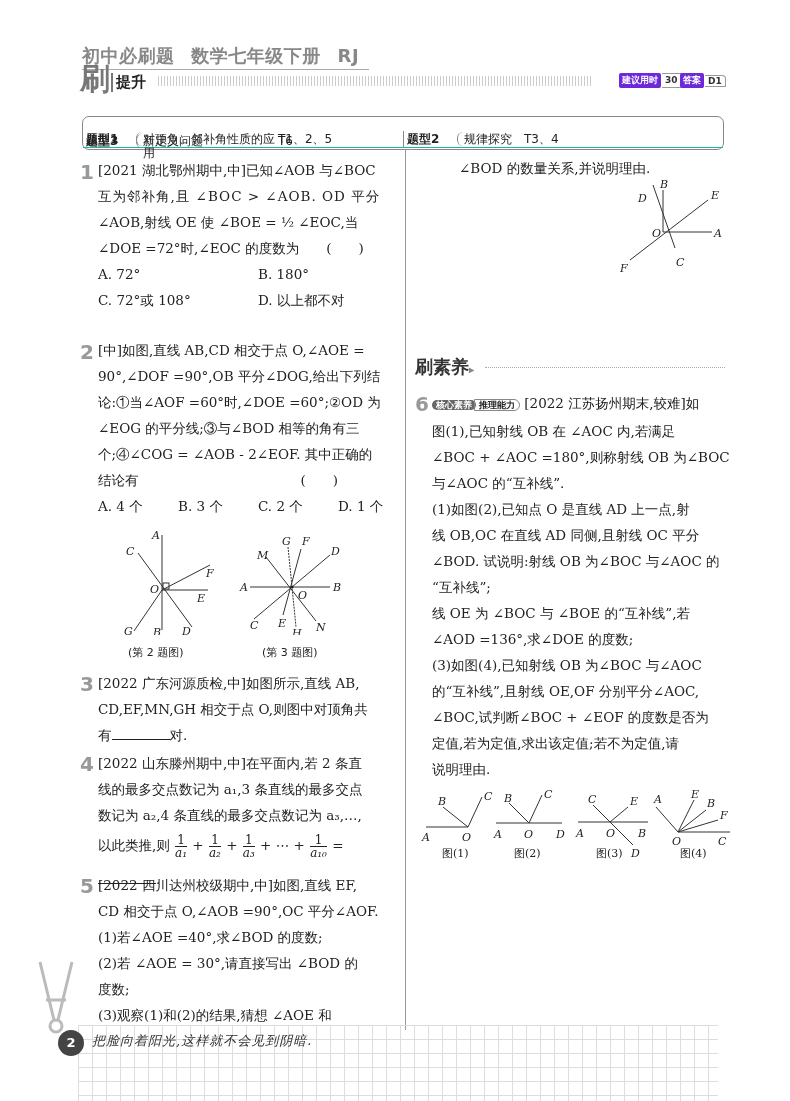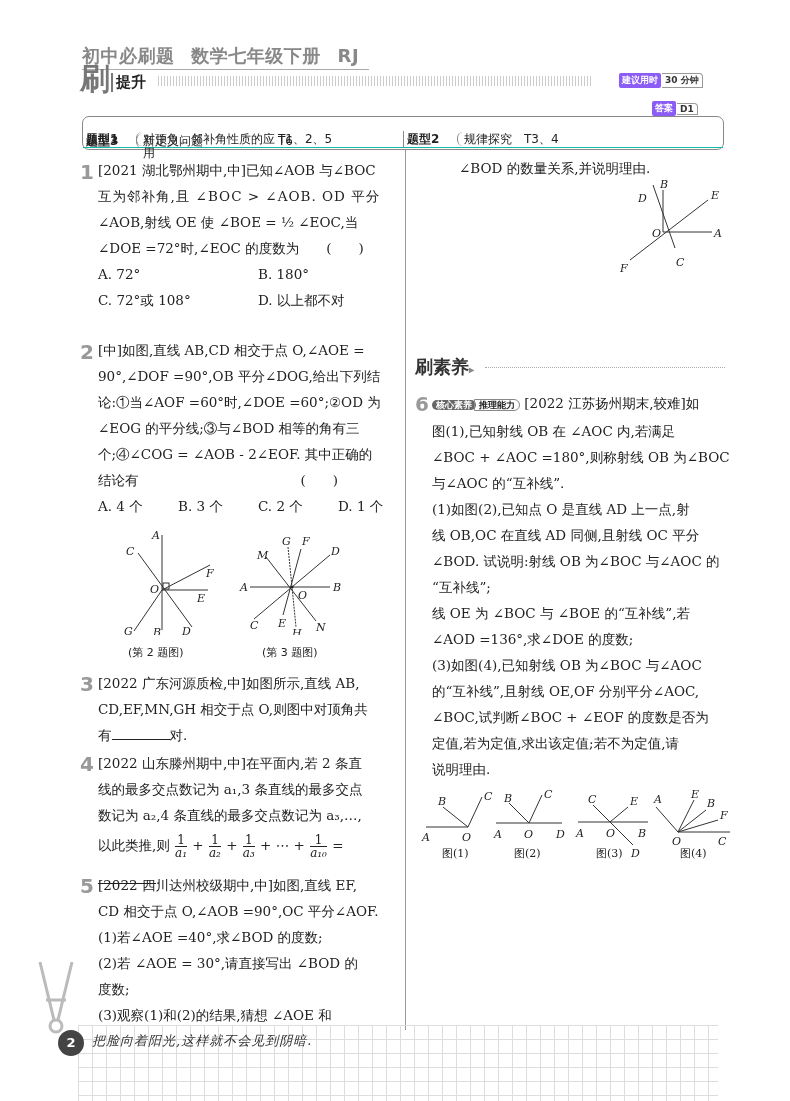--- a/index.html
+++ b/index.html
@@ -5,21 +5,21 @@
   html,body{margin:0;padding:0;background:#fff;}
   body{width:790px;height:1101px;position:relative;overflow:hidden;font-family:"DejaVu Serif","Liberation Serif",serif;color:#222;}
   .abs{position:absolute;}
   .series{left:82px;top:44px;font-family:"DejaVu Sans",sans-serif;font-size:18px;color:#888;font-weight:bold;letter-spacing:0.5px;border-bottom:1px solid #aaa;padding-bottom:1px;}
   .series span{margin-right:10px;}
   .brand{left:80px;top:64px;font-family:"DejaVu Sans",sans-serif;}
   .brand .big{font-size:30px;font-weight:bold;color:#777;display:inline-block;line-height:30px;}
   .brand .sm{font-size:15px;font-weight:bold;color:#222;display:inline-block;vertical-align:top;margin-top:9px;border-left:2px solid #777;padding-left:3px;margin-left:1px;}
   .hatch{left:158px;top:76px;width:435px;height:10px;background:repeating-linear-gradient(90deg,#ccc 0 1px,transparent 1px 3px);}
   .meta{top:73px;font-family:"DejaVu Sans",sans-serif;font-size:9px;display:flex;align-items:center;}
-  .meta .tag{background:#8b5cf6;color:#fff;padding:1px 3px;border-radius:2px;font-weight:bold;}
+  .meta .tag{background:#6d28d9;color:#fff;padding:1px 3px;border-radius:2px;font-weight:bold;}
   .meta .val{border:1px solid #999;border-left:none;padding:0 3px;margin-left:1px;border-radius:0 4px 0 0;font-weight:bold;color:#333;}
   .types{left:82px;top:116px;width:640px;height:32px;border:1px solid #888;border-radius:7px;font-size:12px;}
   .trow{position:absolute;left:0;right:0;height:16px;display:flex;align-items:center;}
   .trow .lab{font-family:"DejaVu Serif",serif;font-weight:bold;padding-left:3px;width:50px;}
   .trow .lab b{font-family:"DejaVu Sans",sans-serif;}
   .trow .desc{border-left:1px solid #888;border-radius:6px 0 0 6px;padding-left:6px;height:14px;line-height:14px;}
   .colsep{left:405px;top:150px;width:1px;height:880px;background:#999;}
   .q{position:absolute;font-size:13.5px;line-height:26px;}
   .qn{position:absolute;font-family:"DejaVu Sans",sans-serif;font-weight:bold;font-size:20px;color:#999;}
   .it{font-style:italic;}
@@ -49,21 +49,21 @@
   <span>RJ</span>
 </div>
 <div class="abs brand">
   <span class="big">刷</span><span class="sm">提升</span>
 </div>
 <div class="abs hatch"></div>
 <div class="abs meta" style="left:619px;">
   <span class="tag">建议用时</span>
   <span class="val">30 分钟</span>
 </div>
-<div class="abs meta" style="left:652px;margin-top:28px;">
+<div class="abs meta" style="left:680px;">
   <span class="tag">答案</span>
   <span class="val">D1</span>
 </div>
 
 <div class="abs types">
   <div class="trow" style="top:14px;border-bottom:1px solid #14b8a6;">
     <span class="lab"><span>题型</span><b>1</b></span>
     <span class="desc" style="width:135px;">对顶角、邻补角性质的应用</span>
     <span style="font-family:'DejaVu Sans',sans-serif;width:125px;">T1、2、5</span>
     <span class="lab" style="border-left:1px solid #888;"><span>题型</span><b>2</b></span>

